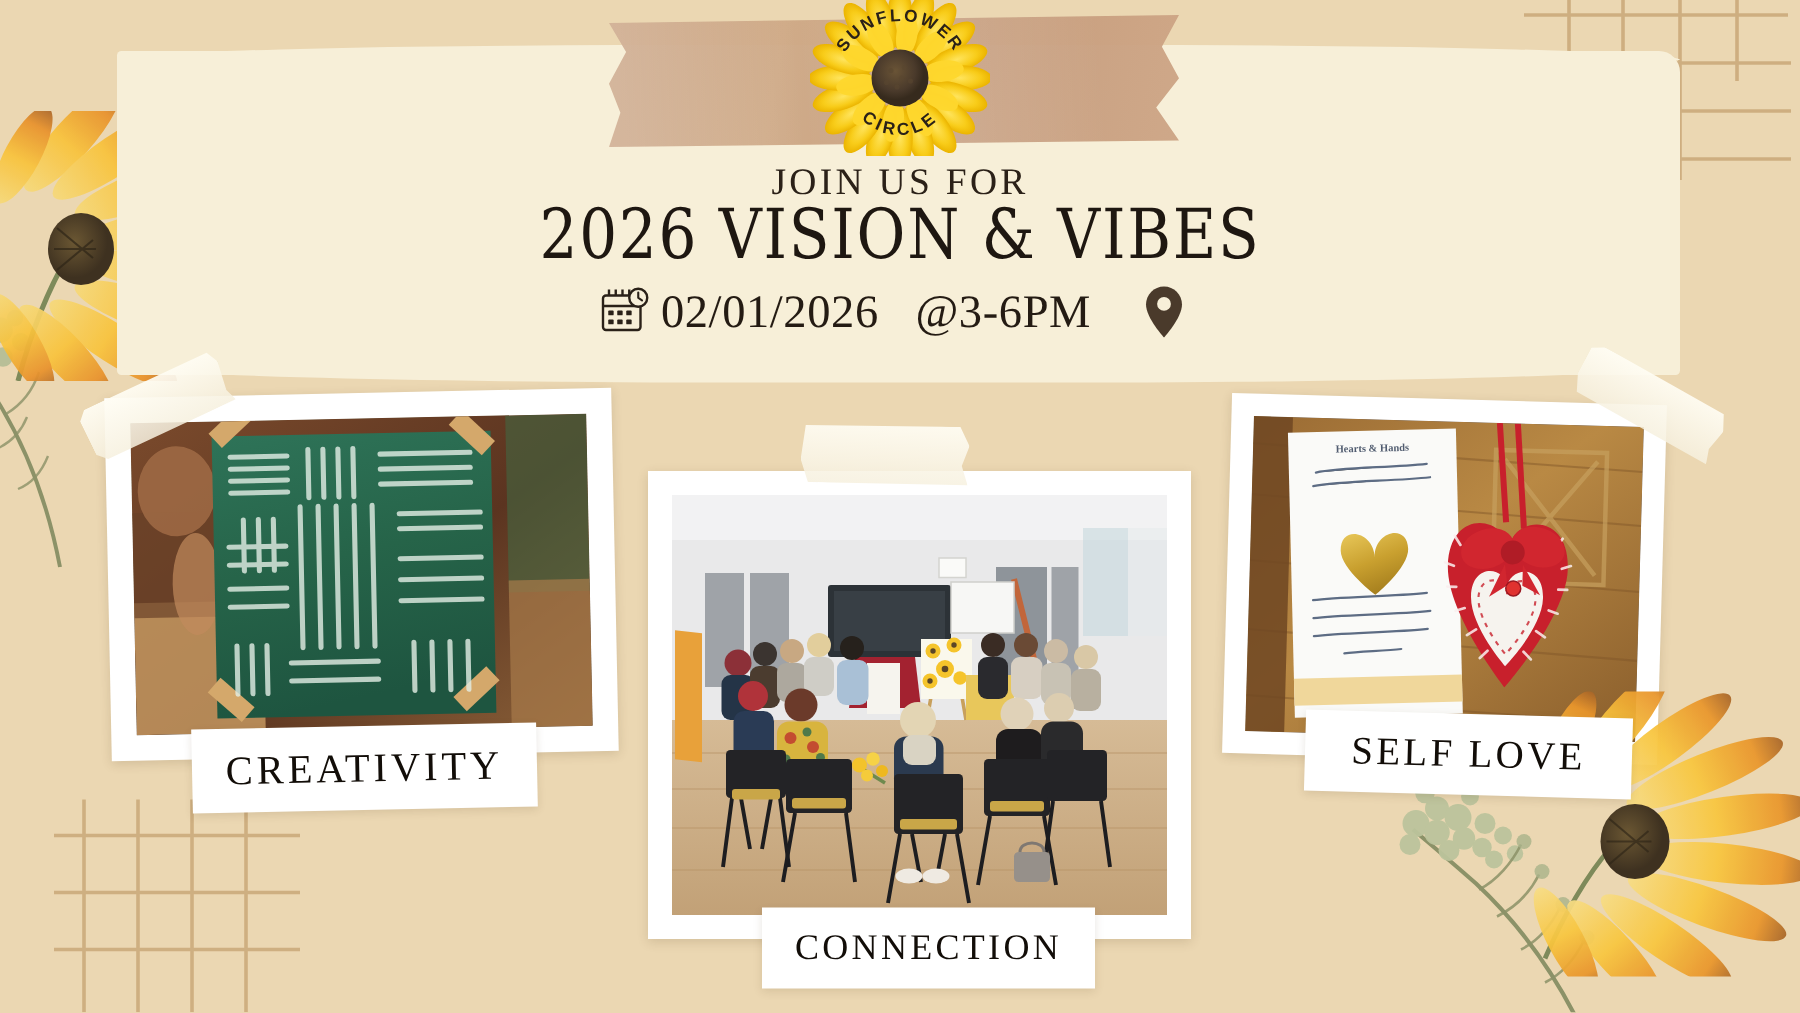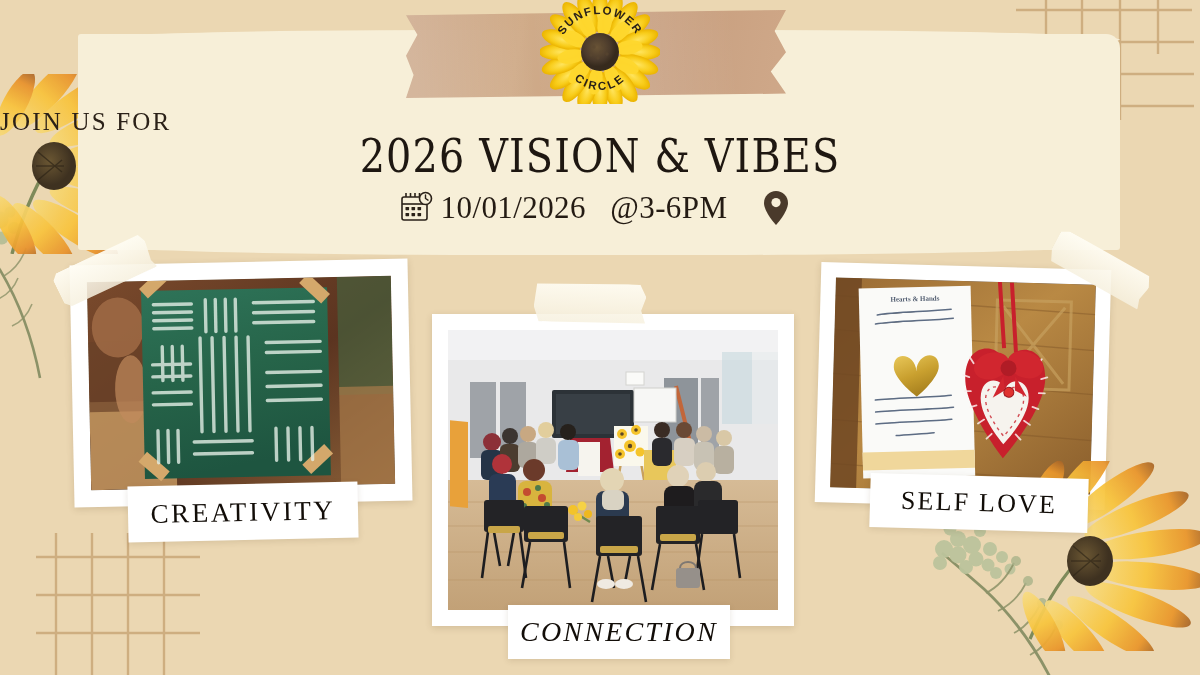--- a/index.html
+++ b/index.html
@@ -91,20 +91,21 @@
     width: 120px;
     height: 104px;
     z-index: 6;
   }
 
   
   .join-line {
     position: absolute;
     left: 0; right: 0;
     top: 108px;
+    text-align: center;
     font-size: 25px;
     letter-spacing: 2.2px;
     color: #2B2118;
     font-family: "Liberation Serif", "DejaVu Serif", serif;
   }
   .title-line {
     position: absolute;
     left: 0; right: 0;
     top: 132px;
     text-align: center;
@@ -170,21 +171,21 @@
   #card-creativity { left: 72px; top: 262px; width: 338px; height: 242px;
                      transform: rotate(-1.2deg); }
   #card-creativity .frame-inner { left: 17px; top: 17px; width: 304px; height: 208px; }
   #chip-creativity { left: 128px; top: 484px; width: 230px; height: 56px;
                      font-size: 27px; letter-spacing: 2.6px; transform: rotate(-1.2deg); }
 
   
   #card-connection { left: 432px; top: 314px; width: 362px; height: 312px; }
   #card-connection .frame-inner { left: 16px; top: 16px; width: 330px; height: 280px; }
   #chip-connection { left: 508px; top: 605px; width: 222px; height: 54px;
-                     font-size: 28px; letter-spacing: 2.2px; font-style: italic; }
+                     font-size: 24px; letter-spacing: 2.2px; }
 
   
   #card-selflove { left: 818px; top: 266px; width: 290px; height: 240px;
                    transform: rotate(1.6deg); }
   #card-selflove .frame-inner { left: 15px; top: 15px; width: 260px; height: 210px; }
   #chip-selflove { left: 870px; top: 476px; width: 218px; height: 54px;
                    font-size: 26px; letter-spacing: 2.2px; transform: rotate(1.6deg); }
 
   
   .tape {
@@ -462,21 +463,21 @@
             <rect x="20.5" y="25" width="3.6" height="3.2" rx=".6"></rect>
           </g>
           <g stroke="#2A2118" stroke-width="1.6" fill="#F7EFD8">
             <circle cx="28.5" cy="10.5" r="6"></circle>
           </g>
           <g stroke="#2A2118" stroke-width="1.4" fill="none" stroke-linecap="round">
             <path d="M28.5 7 V10.5 L31 12.2"></path>
           </g>
         </svg>
       </span>
-      <span class="meta-date">10/01/2026   @3-6PM</span>
+      <span class="meta-date">02/01/2026   @3-6PM</span>
     </div>
 
     <div class="meta-item">
       <span class="meta-icon pin-icon">
         <svg width="30" height="38" viewBox="0 0 30 38">
           <path d="M15 2 C8.4 2 3 7.4 3 14 C3 23 15 36 15 36 C15 36 27 23 27 14 C27 7.4 21.6 2 15 2 Z" fill="#4A3A2B"></path>
           <circle cx="15" cy="13.6" r="4.6" fill="#F7EFD8"></circle>
         </svg>
       </span>
     </div>

